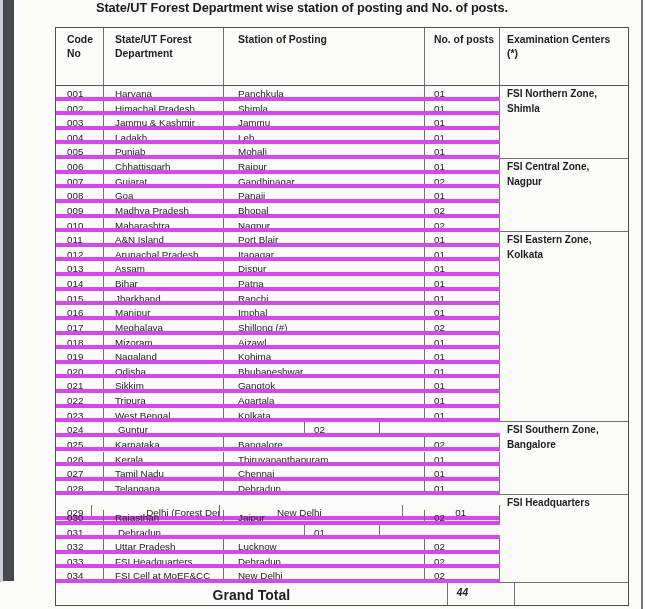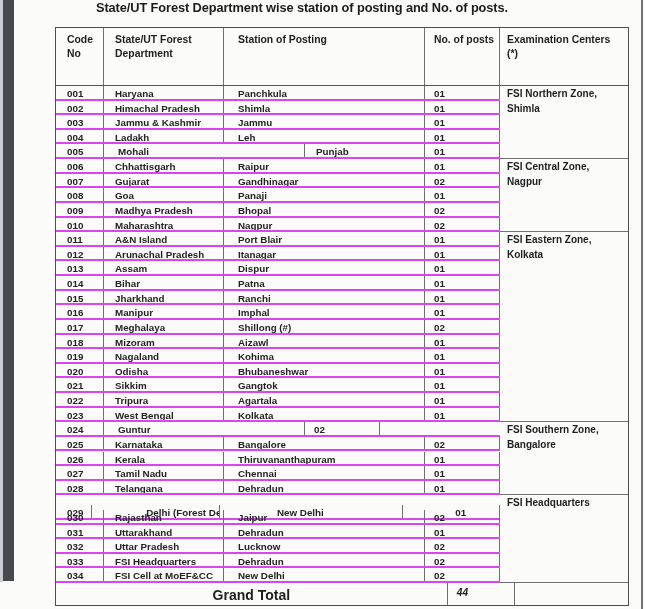--- a/index.html
+++ b/index.html
@@ -30,21 +30,21 @@
   .hcell { box-sizing:border-box; border-right:1px solid #6f6f72; height:100%;
            font-weight:bold; font-size:10.4px; line-height:13.5px; padding-top:5px; color:#1d1e20; }
   .h0 { width:48px;  padding-left:11px; }
   .h1 { width:120px; padding-left:11px; padding-right:14px; }
   .h2 { width:201px; padding-left:14px; }
   .h3 { width:75px;  padding-left:9px; white-space:nowrap; }
   .h4 { width:128px; padding-left:7px; padding-right:10px; border-right:none; }
 
   
   .row { position:absolute; left:0; width:444px; display:flex;
-         border-bottom:2px solid #d946ef; box-sizing:border-box;font-weight:bold; }
+         border-bottom:4px solid #d946ef; box-sizing:border-box; }
   .cell { box-sizing:border-box; border-right:1px solid #6f6f72; height:100%;
           font-size:9.8px; line-height:13px; padding-top:1px; white-space:nowrap; overflow:hidden; color:#232325; }
   .c0 { width:48px;  padding-left:11px; }
   .c1 { width:120px; padding-left:11px; }
   .c2 { width:201px; padding-left:14px; }
   .c3 { width:75px;  padding-left:9px; }
 
   .zone-cell { position:absolute; left:444px; width:128px; box-sizing:border-box;
                border-bottom:1px solid #6f6f72;
                font-weight:bold; font-size:10px; line-height:14.6px;
@@ -96,22 +96,22 @@
         <div class="cell c3">01</div>
       </div>
       <div class="row" style="top: 101.86px; height: 14.62px;">
         <div class="cell c0">004</div>
         <div class="cell c1">Ladakh</div>
         <div class="cell c2">Leh</div>
         <div class="cell c3">01</div>
       </div>
       <div class="row" style="top: 116.48px; height: 14.62px;">
         <div class="cell c0">005</div>
+        <div class="cell c1">Punjab</div>
         <div class="cell c2">Mohali</div>
-        <div class="cell c1">Punjab</div>
         <div class="cell c3">01</div>
       </div>
       <div class="row" style="top: 131.1px; height: 14.62px;">
         <div class="cell c0">006</div>
         <div class="cell c1">Chhattisgarh</div>
         <div class="cell c2">Raipur</div>
         <div class="cell c3">01</div>
       </div>
       <div class="row" style="top: 145.72px; height: 14.62px;">
         <div class="cell c0">007</div>
@@ -251,21 +251,20 @@
         <div class="cell c3">01</div>
       </div>
       <div class="row" style="top: 481.98px; height: 14.62px;">
         <div class="cell c0">030</div>
         <div class="cell c1">Rajasthan</div>
         <div class="cell c2">Jaipur</div>
         <div class="cell c3">02</div>
       </div>
       <div class="row" style="top: 496.6px; height: 14.62px;">
         <div class="cell c0">031</div>
-        <div class="cell c1">Uttarakhand</div>
         <div class="cell c2">Dehradun</div>
         <div class="cell c3">01</div>
       </div>
       <div class="row" style="top: 511.22px; height: 14.62px;">
         <div class="cell c0">032</div>
         <div class="cell c1">Uttar Pradesh</div>
         <div class="cell c2">Lucknow</div>
         <div class="cell c3">02</div>
       </div>
       <div class="row" style="top: 525.84px; height: 14.62px;">

